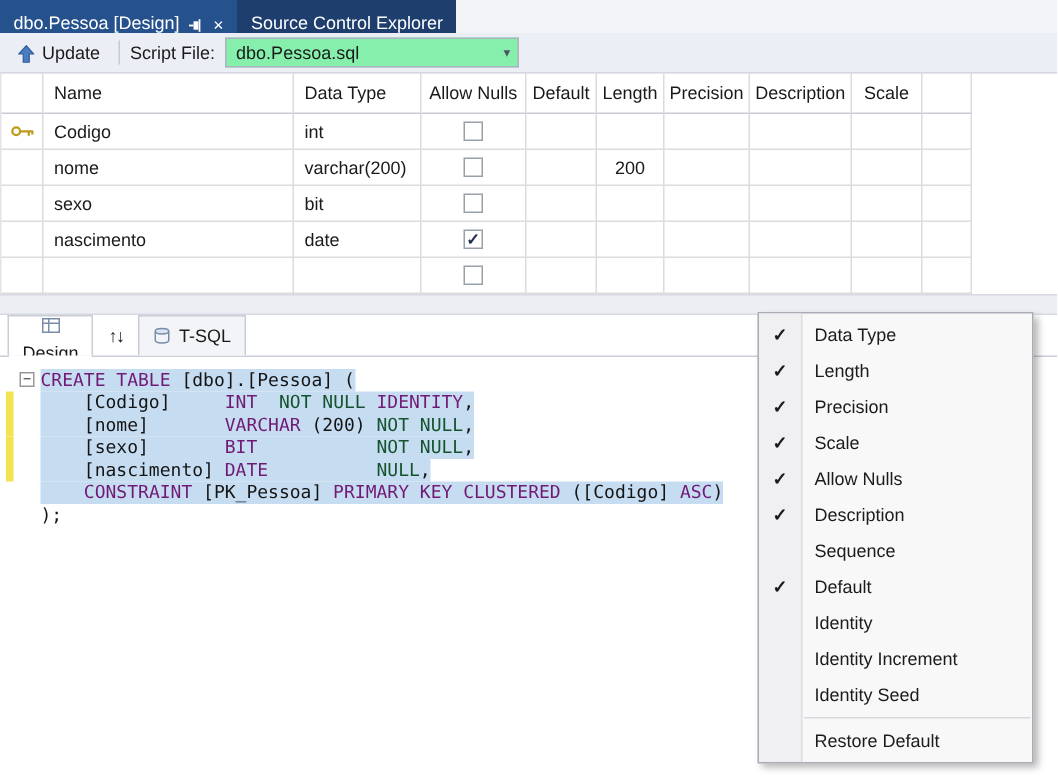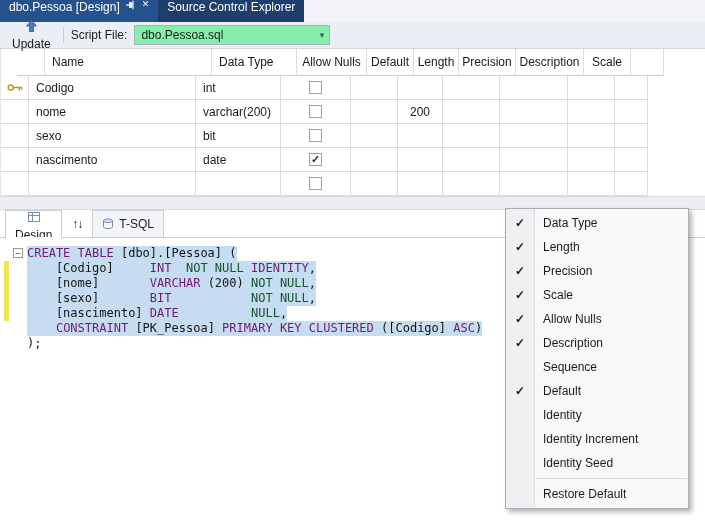--- a/index.html
+++ b/index.html
@@ -1,41 +1,41 @@
 <!DOCTYPE html>
 <html><head>
 <meta charset="utf-8">
 <style>
   html,body{margin:0;padding:0;background:#fff;}
   .app{position:relative;width:705px;height:522px;background:#fff;overflow:hidden;
        font-family:"Liberation Sans",sans-serif;font-size:12px;color:#1a1a1a;}
 
   
   .tabstrip{position:absolute;top:0;left:0;width:100%;height:22px;background:#F3F4F8;display:flex;}
-  .doc-tab{display:flex;align-items:flex-start;gap:6px;padding:0 9px;font-size:12px;color:#fff;cursor:default;}
+  .doc-tab{display:flex;align-items:flex-end;gap:6px;padding:0 9px;font-size:12px;color:#fff;cursor:default;}
   .doc-tab.active{background:#25518D;}
   .doc-tab.inactive{background:#1E3E6D;}
   .tab-ico{display:flex;align-items:center;line-height:1;}
   .close{font-size:9px;color:#fff;}
 
   
   .toolbar{position:absolute;top:22px;left:0;width:100%;height:27px;background:#EBEEF5;
            border-bottom:1px solid #D4D7E2;display:flex;align-items:center;gap:7px;
            padding-left:7px;box-sizing:border-box;}
-  .update-btn{display:flex;align-items:center;gap:5px;padding:2px 5px;flex-direction:column;}
+  .update-btn{display:flex;align-items:flex-end;gap:5px;padding:2px 5px;}
   .tsep{width:1px;height:16px;background:#C6CAD6;}
   .combo{width:196px;height:20px;background:#86efac;border:1px solid #ABB3C0;display:flex;
          align-items:center;box-sizing:border-box;}
   .combo-val{flex:1;padding-left:6px;white-space:nowrap;overflow:hidden;}
   .arrow{width:15px;text-align:center;font-size:9px;color:#4A5568;}
 
   
   .grid{position:absolute;top:49px;left:0;width:647px;border-left:1px solid #E4E4E8;}
   .g-row{display:grid;grid-template-columns:28px 167px 85px 70px 47px 45px 57px 68px 47px 33px;height:24px;}
-  .g-row.g-head{height:27px;padding-left:16px;}
+  .g-row.g-head{height:27px;}
   .g-cell{border-right:1px solid #DCDCDC;border-bottom:1px solid #DCDCDC;display:flex;
           align-items:center;justify-content:center;overflow:hidden;}
   .g-head .g-cell{border-bottom:1px solid #C9CCD5;}
   .g-cell.al{justify-content:flex-start;padding:0 7px;}
   .keyicon{display:flex;align-items:center;}
   .checkbox{width:13px;height:13px;border:1px solid #9AA0A8;background:#fff;display:flex;
             align-items:center;justify-content:center;font-size:11px;font-weight:bold;color:#22324E;box-sizing:border-box;}
 
   
   .splitter{position:absolute;top:196px;left:0;width:100%;height:14px;background:#ECEEF4;

